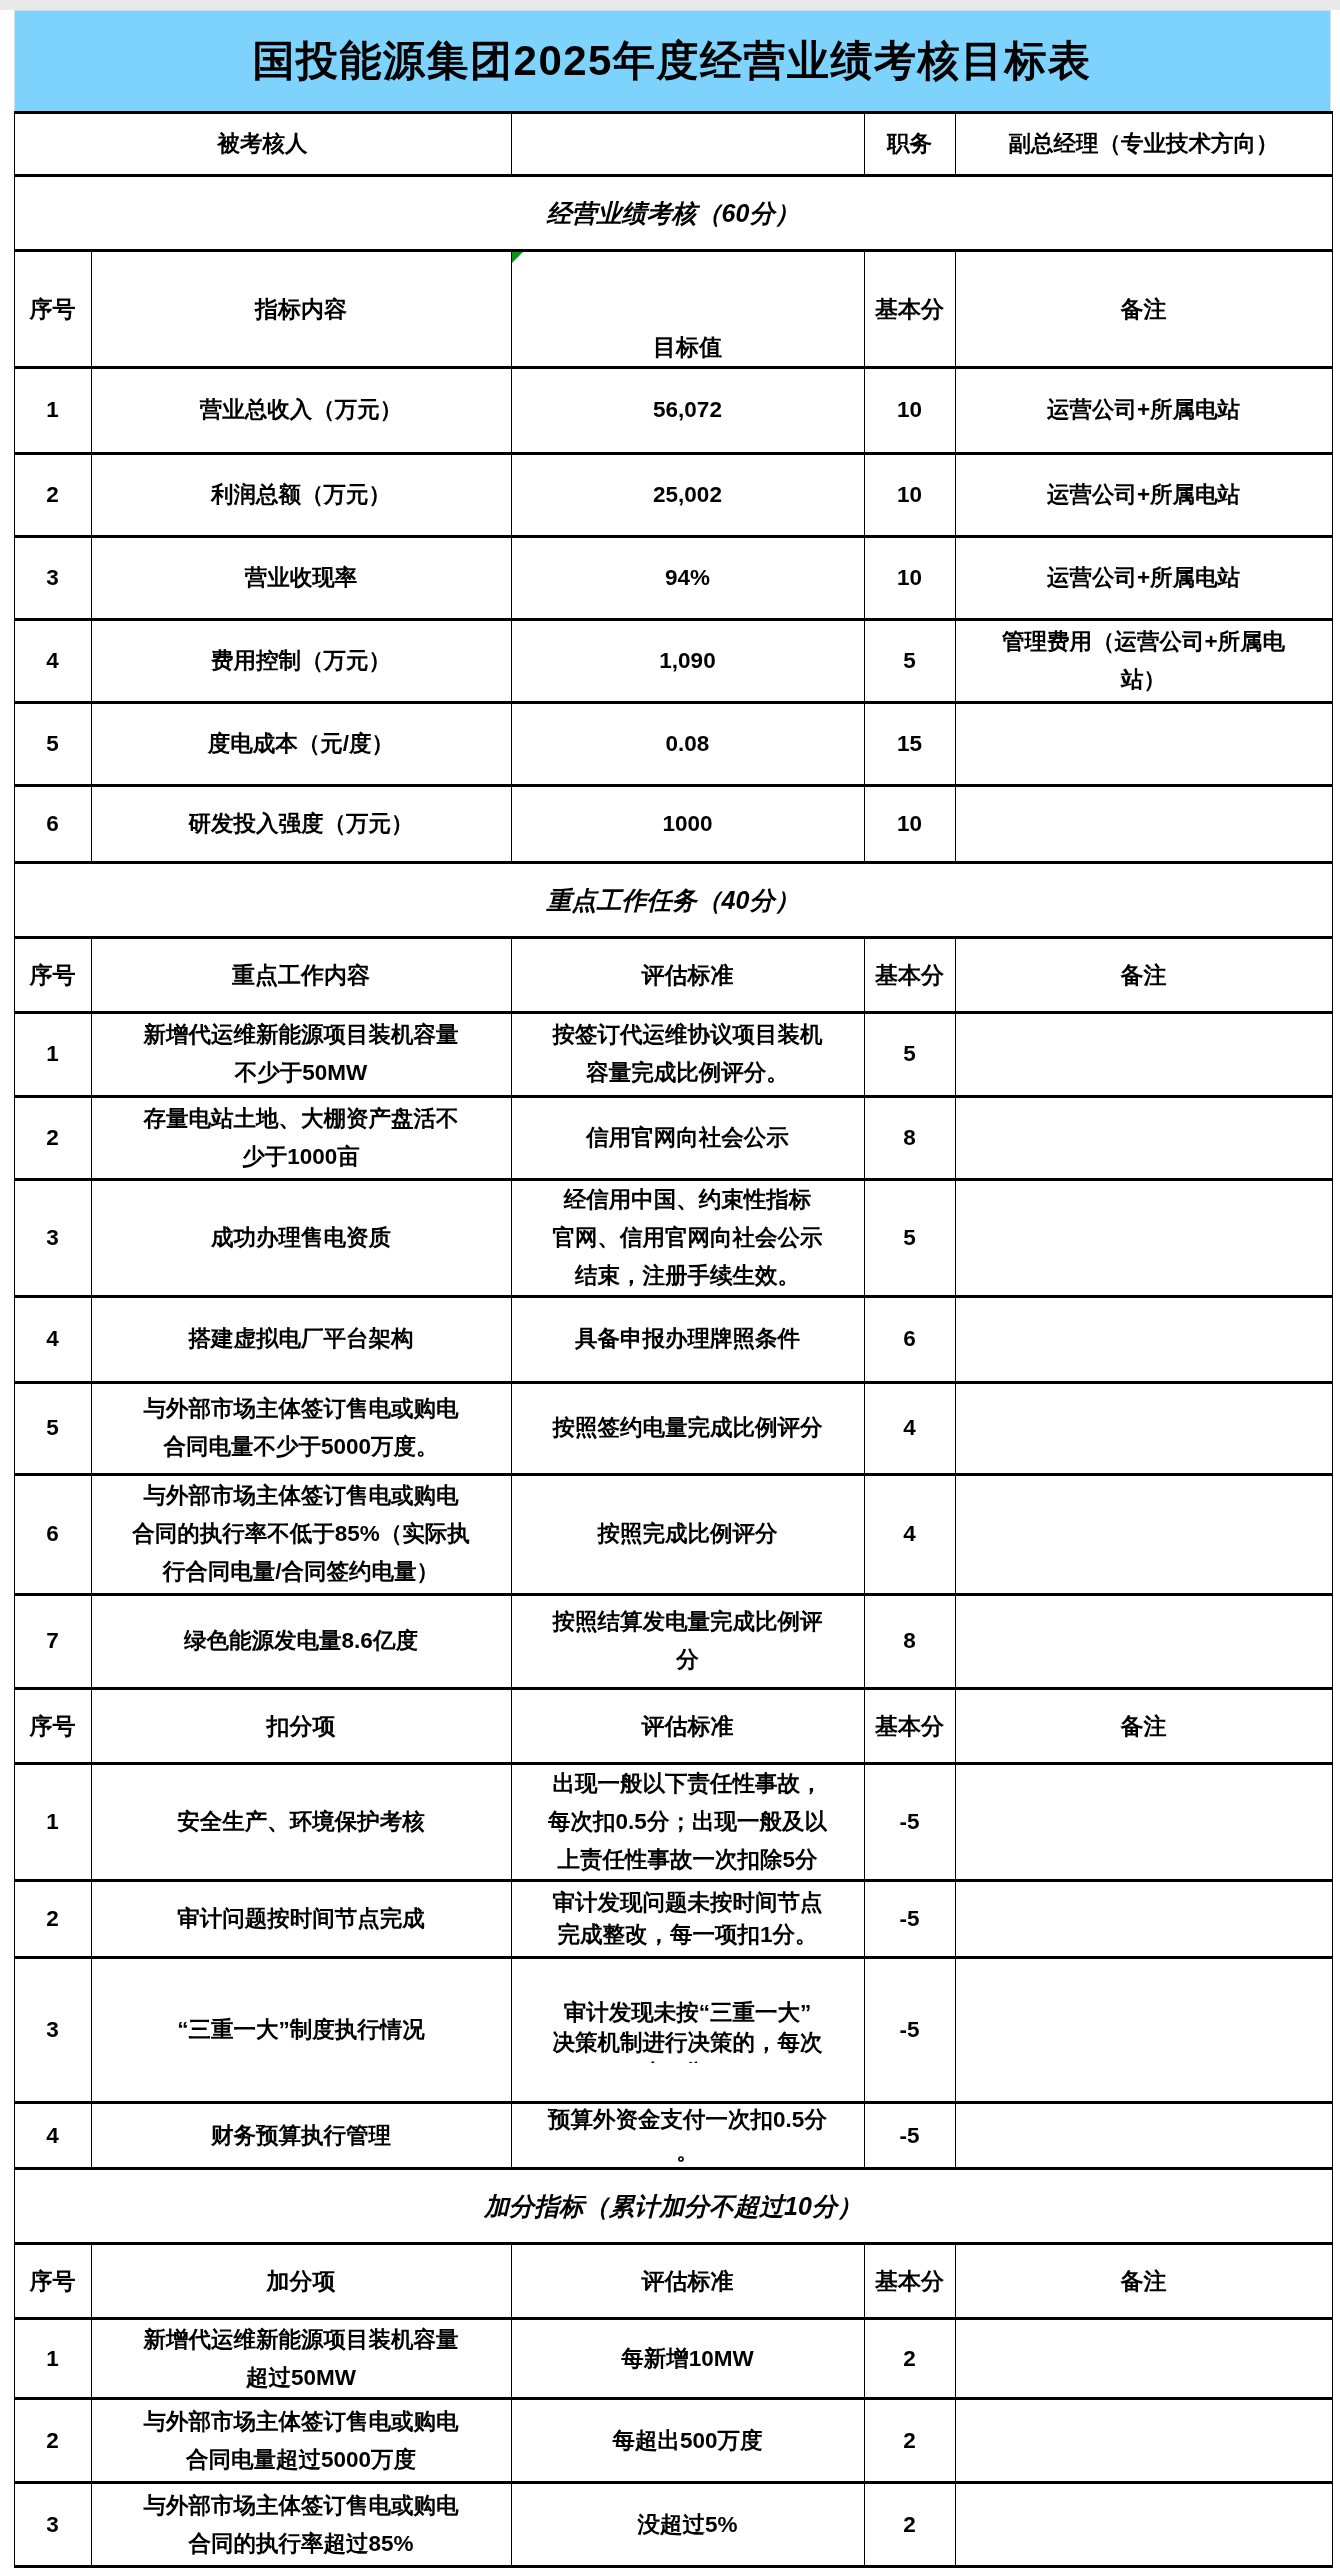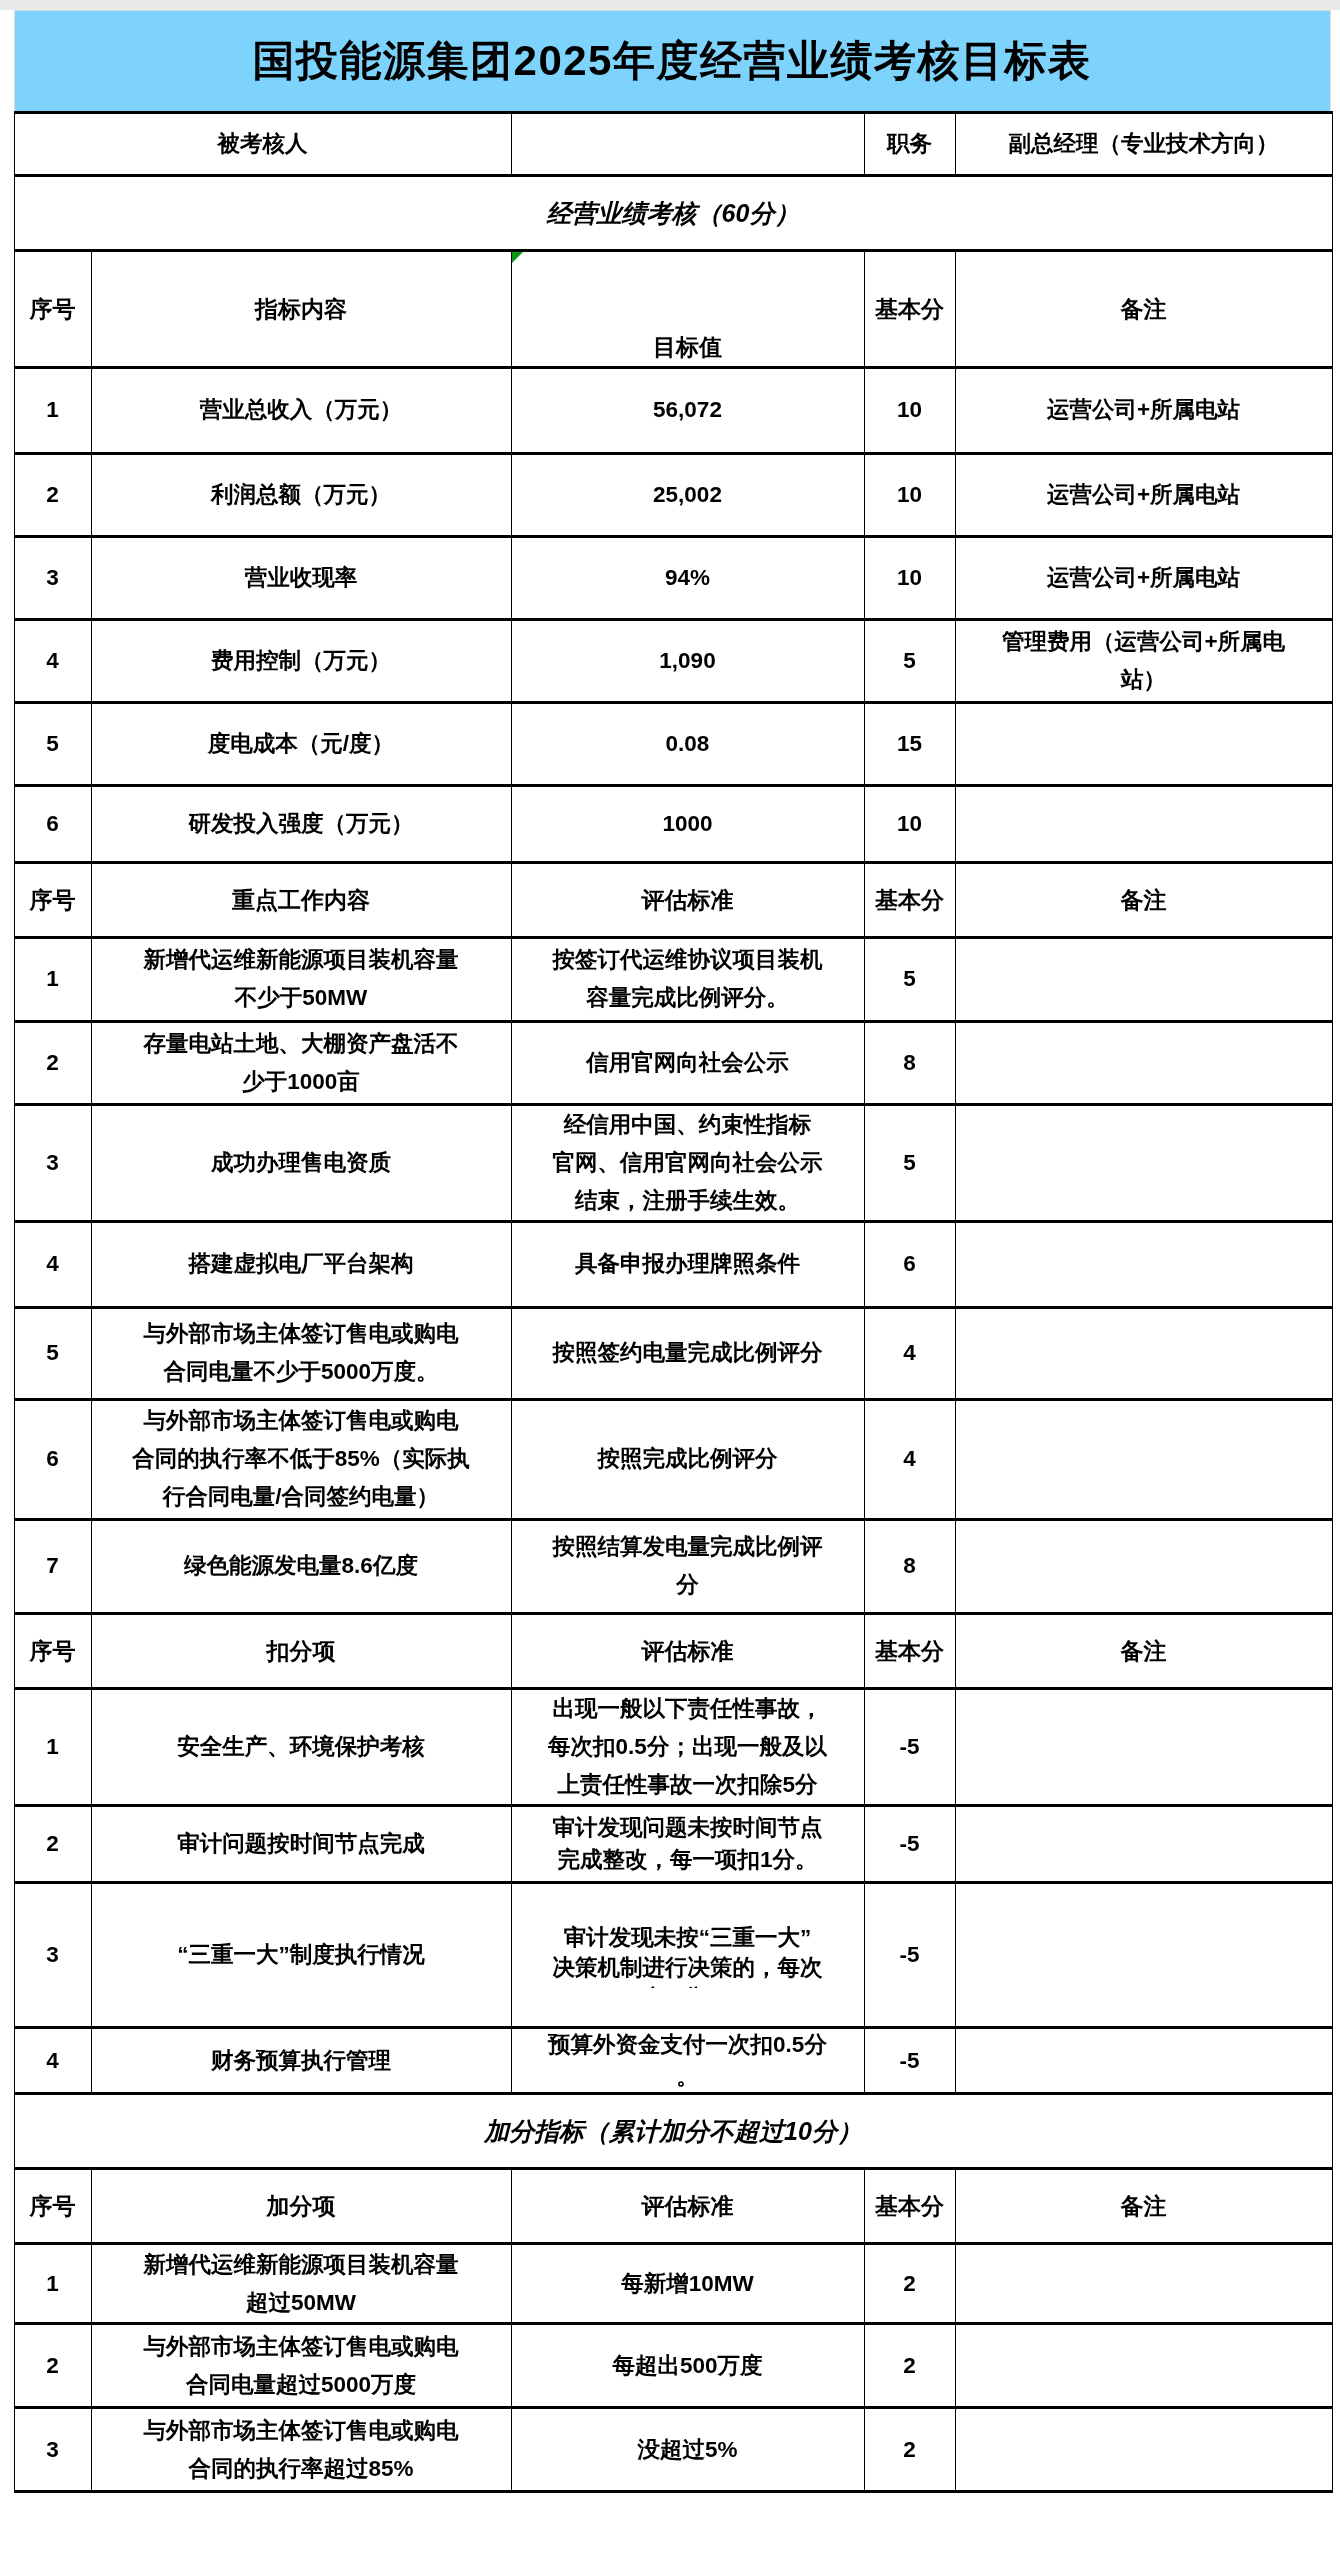--- a/index.html
+++ b/index.html
@@ -133,20 +133,23 @@
     <td></td>
   </tr>
   <tr style="height:77px">
     <td>6</td>
     <td>研发投入强度（万元）</td>
     <td>1000</td>
     <td>10</td>
     <td></td>
   </tr>
 
+  <tr class="section-hdr" style="height:75px">
+    <td colspan="5">重点工作任务（40分）</td>
+  </tr>
   <tr class="col-hdr" style="height:75px">
     <th>序号</th>
     <th>重点工作内容</th>
     <th>评估标准</th>
     <th>基本分</th>
     <th>备注</th>
   </tr>
   <tr style="height:84px">
     <td>1</td>
     <td>新增代运维新能源项目装机容量

